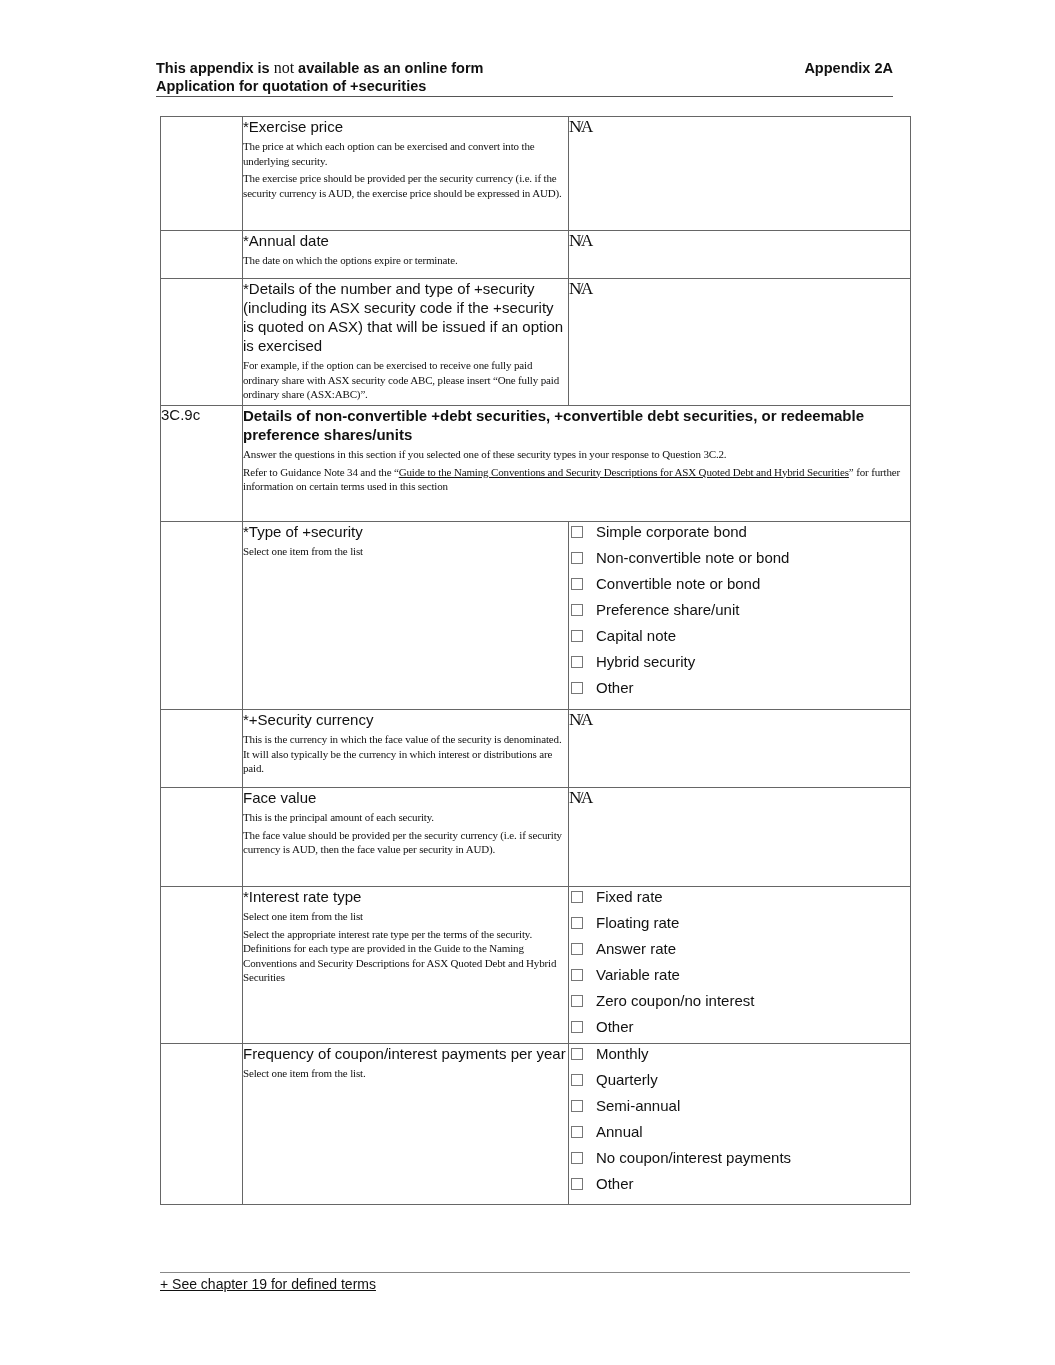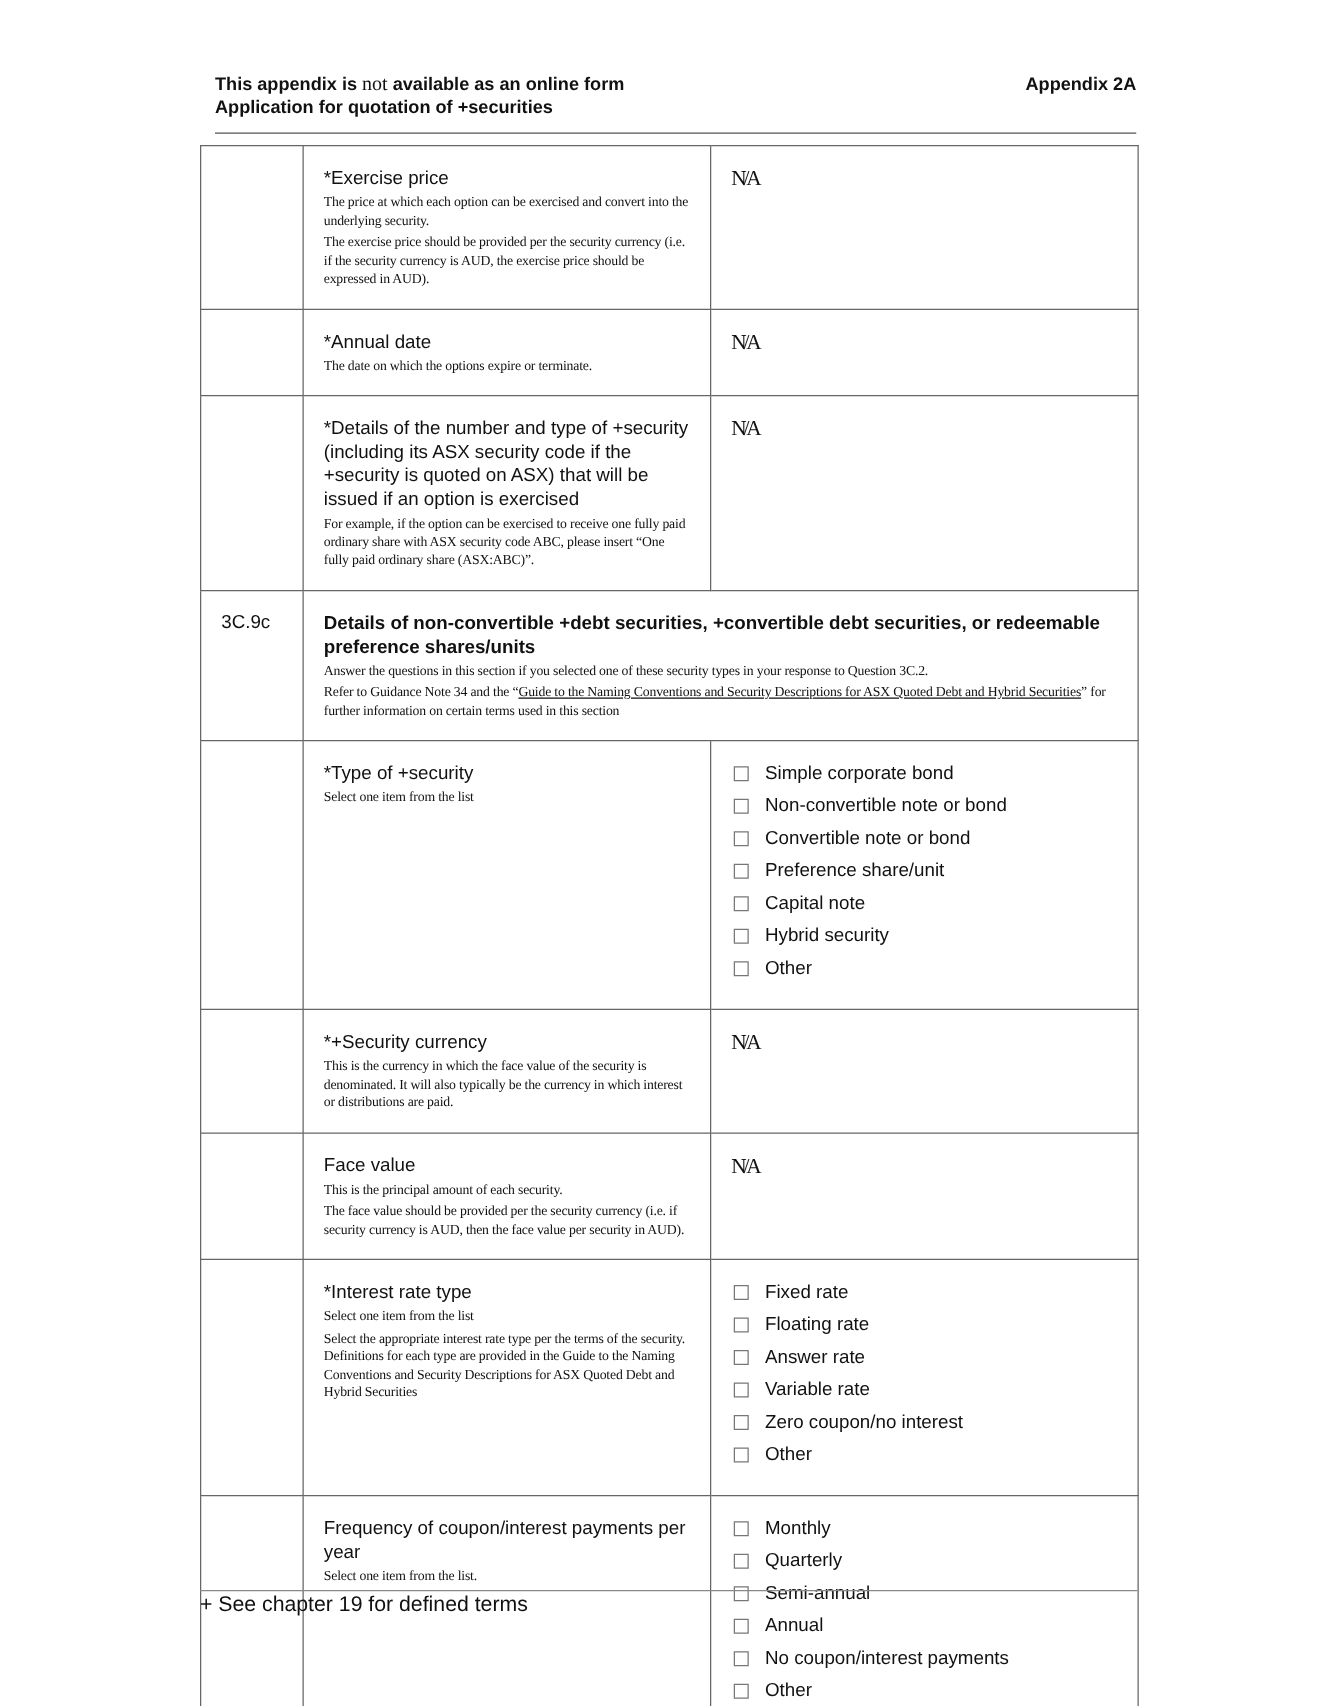--- a/index.html
+++ b/index.html
@@ -1,40 +1,40 @@
 <!DOCTYPE html>
 <html><head>
 <meta charset="utf-8">
 <style>
   html, body { margin:0; padding:0; background:#ffffff; }
   body { width:1055px; height:1365px; position:relative; overflow:hidden; color:#111; }
 
   
-  .hdr { position:absolute; left:172px; top:59px; width:737px; font-family:"Liberation Sans", sans-serif; font-weight:bold; font-size:14.5px; line-height:18px; border-bottom:1.5px solid #555; padding-bottom:11px;text-align:center; }
+  .hdr { position:absolute; left:156px; top:59px; width:737px; font-family:"Liberation Sans", sans-serif; font-weight:bold; font-size:14.5px; line-height:18px; border-bottom:1.5px solid #555; padding-bottom:1px;text-align:center; }
   .hdr .row { display:flex; justify-content:space-between; }
   .hdr .not { font-family:"Liberation Serif", serif; font-weight:normal; font-size:16px; }
 
   
   table.form { position:absolute; left:160px; top:116px; width:750px; border-collapse:collapse; table-layout:fixed; }
-  table.form td { border:1.4px solid #666; vertical-align:top; padding:16px;margin-top:14px; }
+  table.form td { border:1.4px solid #666; vertical-align:top; padding:0;margin-top:14px; }
   col.c1 { width:82px; } col.c2 { width:326px; } col.c3 { width:342px; }
   .qnum { font-family:"Liberation Sans", sans-serif; font-size:15px; padding:5px 0 0 9px; }
   .qcell { padding:5px 8px 4px 8px; }
   .qtitle { font-family:"Liberation Sans", sans-serif; font-size:15px; line-height:19px; }
   .qtitle.bold { font-weight:bold; }
   .note { font-family:"Liberation Serif", serif; font-size:11px; line-height:14.5px; margin-top:3px; letter-spacing:-0.15px; }
   .note u { text-decoration:underline; }
   .acell { padding:5px 8px 4px 10px; }
   .na { font-family:"Liberation Serif", serif; font-size:17px; letter-spacing:-2.5px; }
   .opt { font-family:"Liberation Sans", sans-serif; font-size:15px; line-height:19px; height:26px; display:flex; align-items:flex-start; }
   .box { width:10px; height:10px; border:1px solid #777; margin:4px 13px 0 2px; flex:none; }
 
   
   .ftr { position:absolute; left:160px; top:1272px; width:750px; border-top:1.2px solid #888; padding-top:3px; }
-  .ftr .l1 { font-family:"Liberation Sans", sans-serif; font-size:17px; line-height:16px; }
+  .ftr .l1 { font-family:"Liberation Sans", sans-serif; font-size:14px; line-height:16px;text-decoration:underline; }
   .ftr .l2 { display:flex; justify-content:space-between; width:706px; }
   .ftr .date { font-family:"Liberation Serif", serif; font-size:15px; line-height:18px; }
   .ftr .page { font-family:"Liberation Sans", sans-serif; font-size:14px; line-height:18px; }
 </style>
 </head>
 <body>
 
 <div class="hdr">
   <div class="row">
     <span><span>This appendix is </span><span class="not">not</span><span> available as an online form</span></span>

